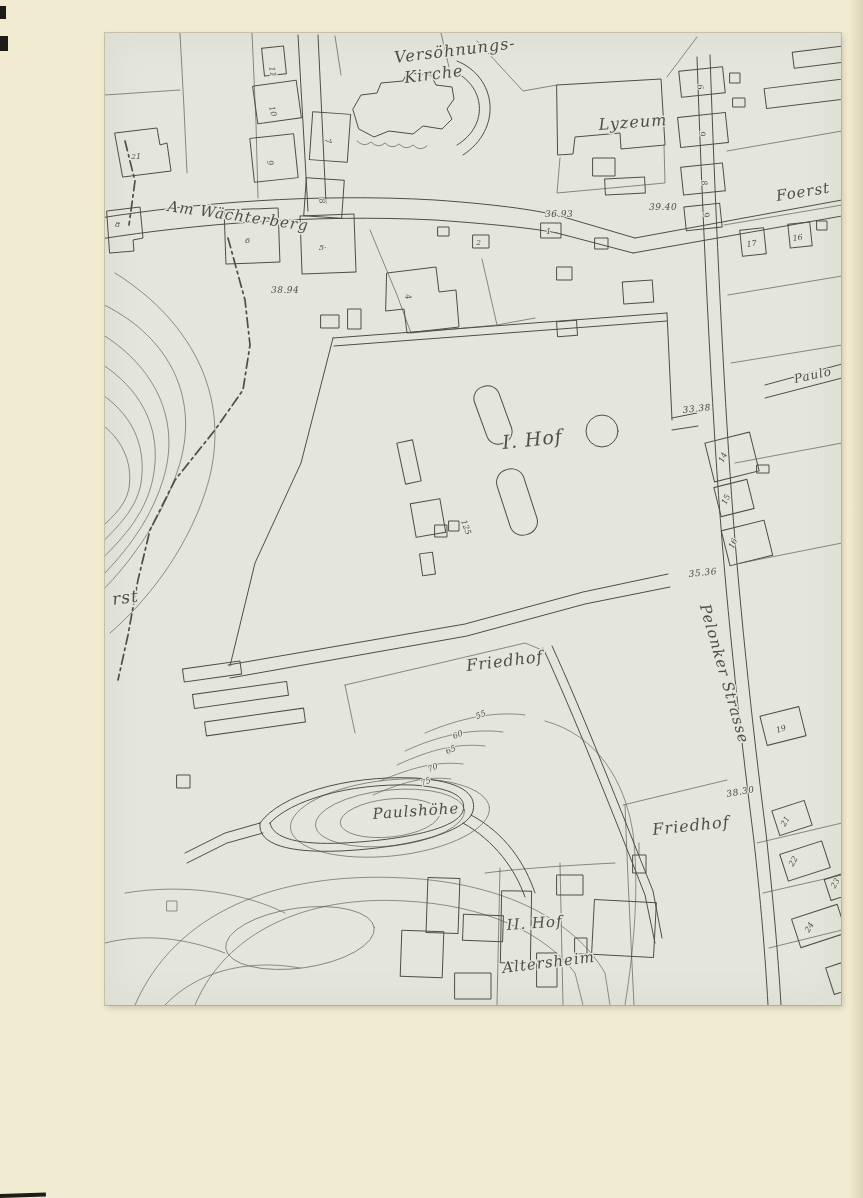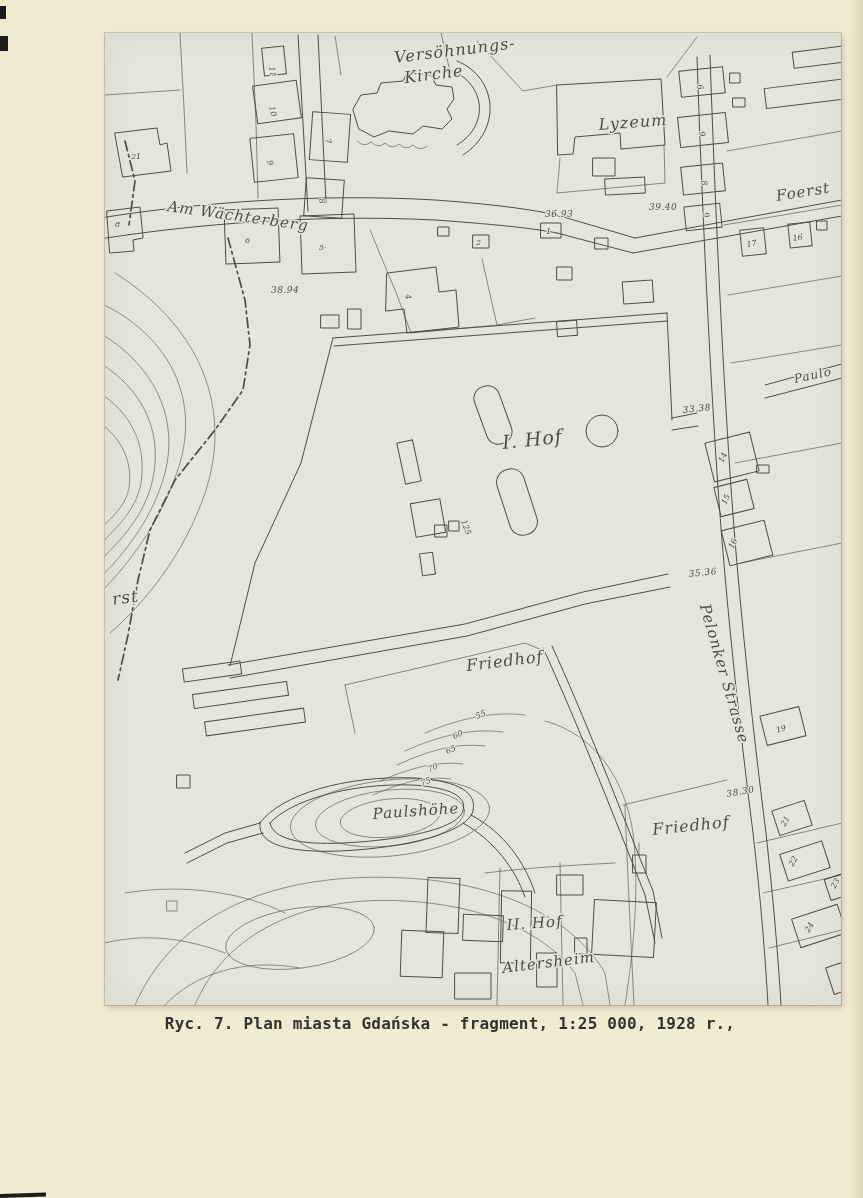--- a/index.html
+++ b/index.html
@@ -274,15 +274,14 @@
         <text class="num" x="680" y="794" transform="rotate(-60 680 794)">21</text>
         <text class="num" x="688" y="834" transform="rotate(-60 688 834)">22</text>
         <text class="num" x="730" y="856" transform="rotate(-60 730 856)">23</text>
         <text class="num" x="704" y="900" transform="rotate(-60 704 900)">24</text>
         <text class="num" font-size="7" x="356" y="488" transform="rotate(70 356 488)">125</text>
       </g>
     </svg>
   </div>
 
   <div class="caption">
-    <div>Ryc. 7. Plan miasta Gdańska - fragment, 1:25 000, 1928 r.,</div>
   </div>
 </div>
 
 </body></html>

